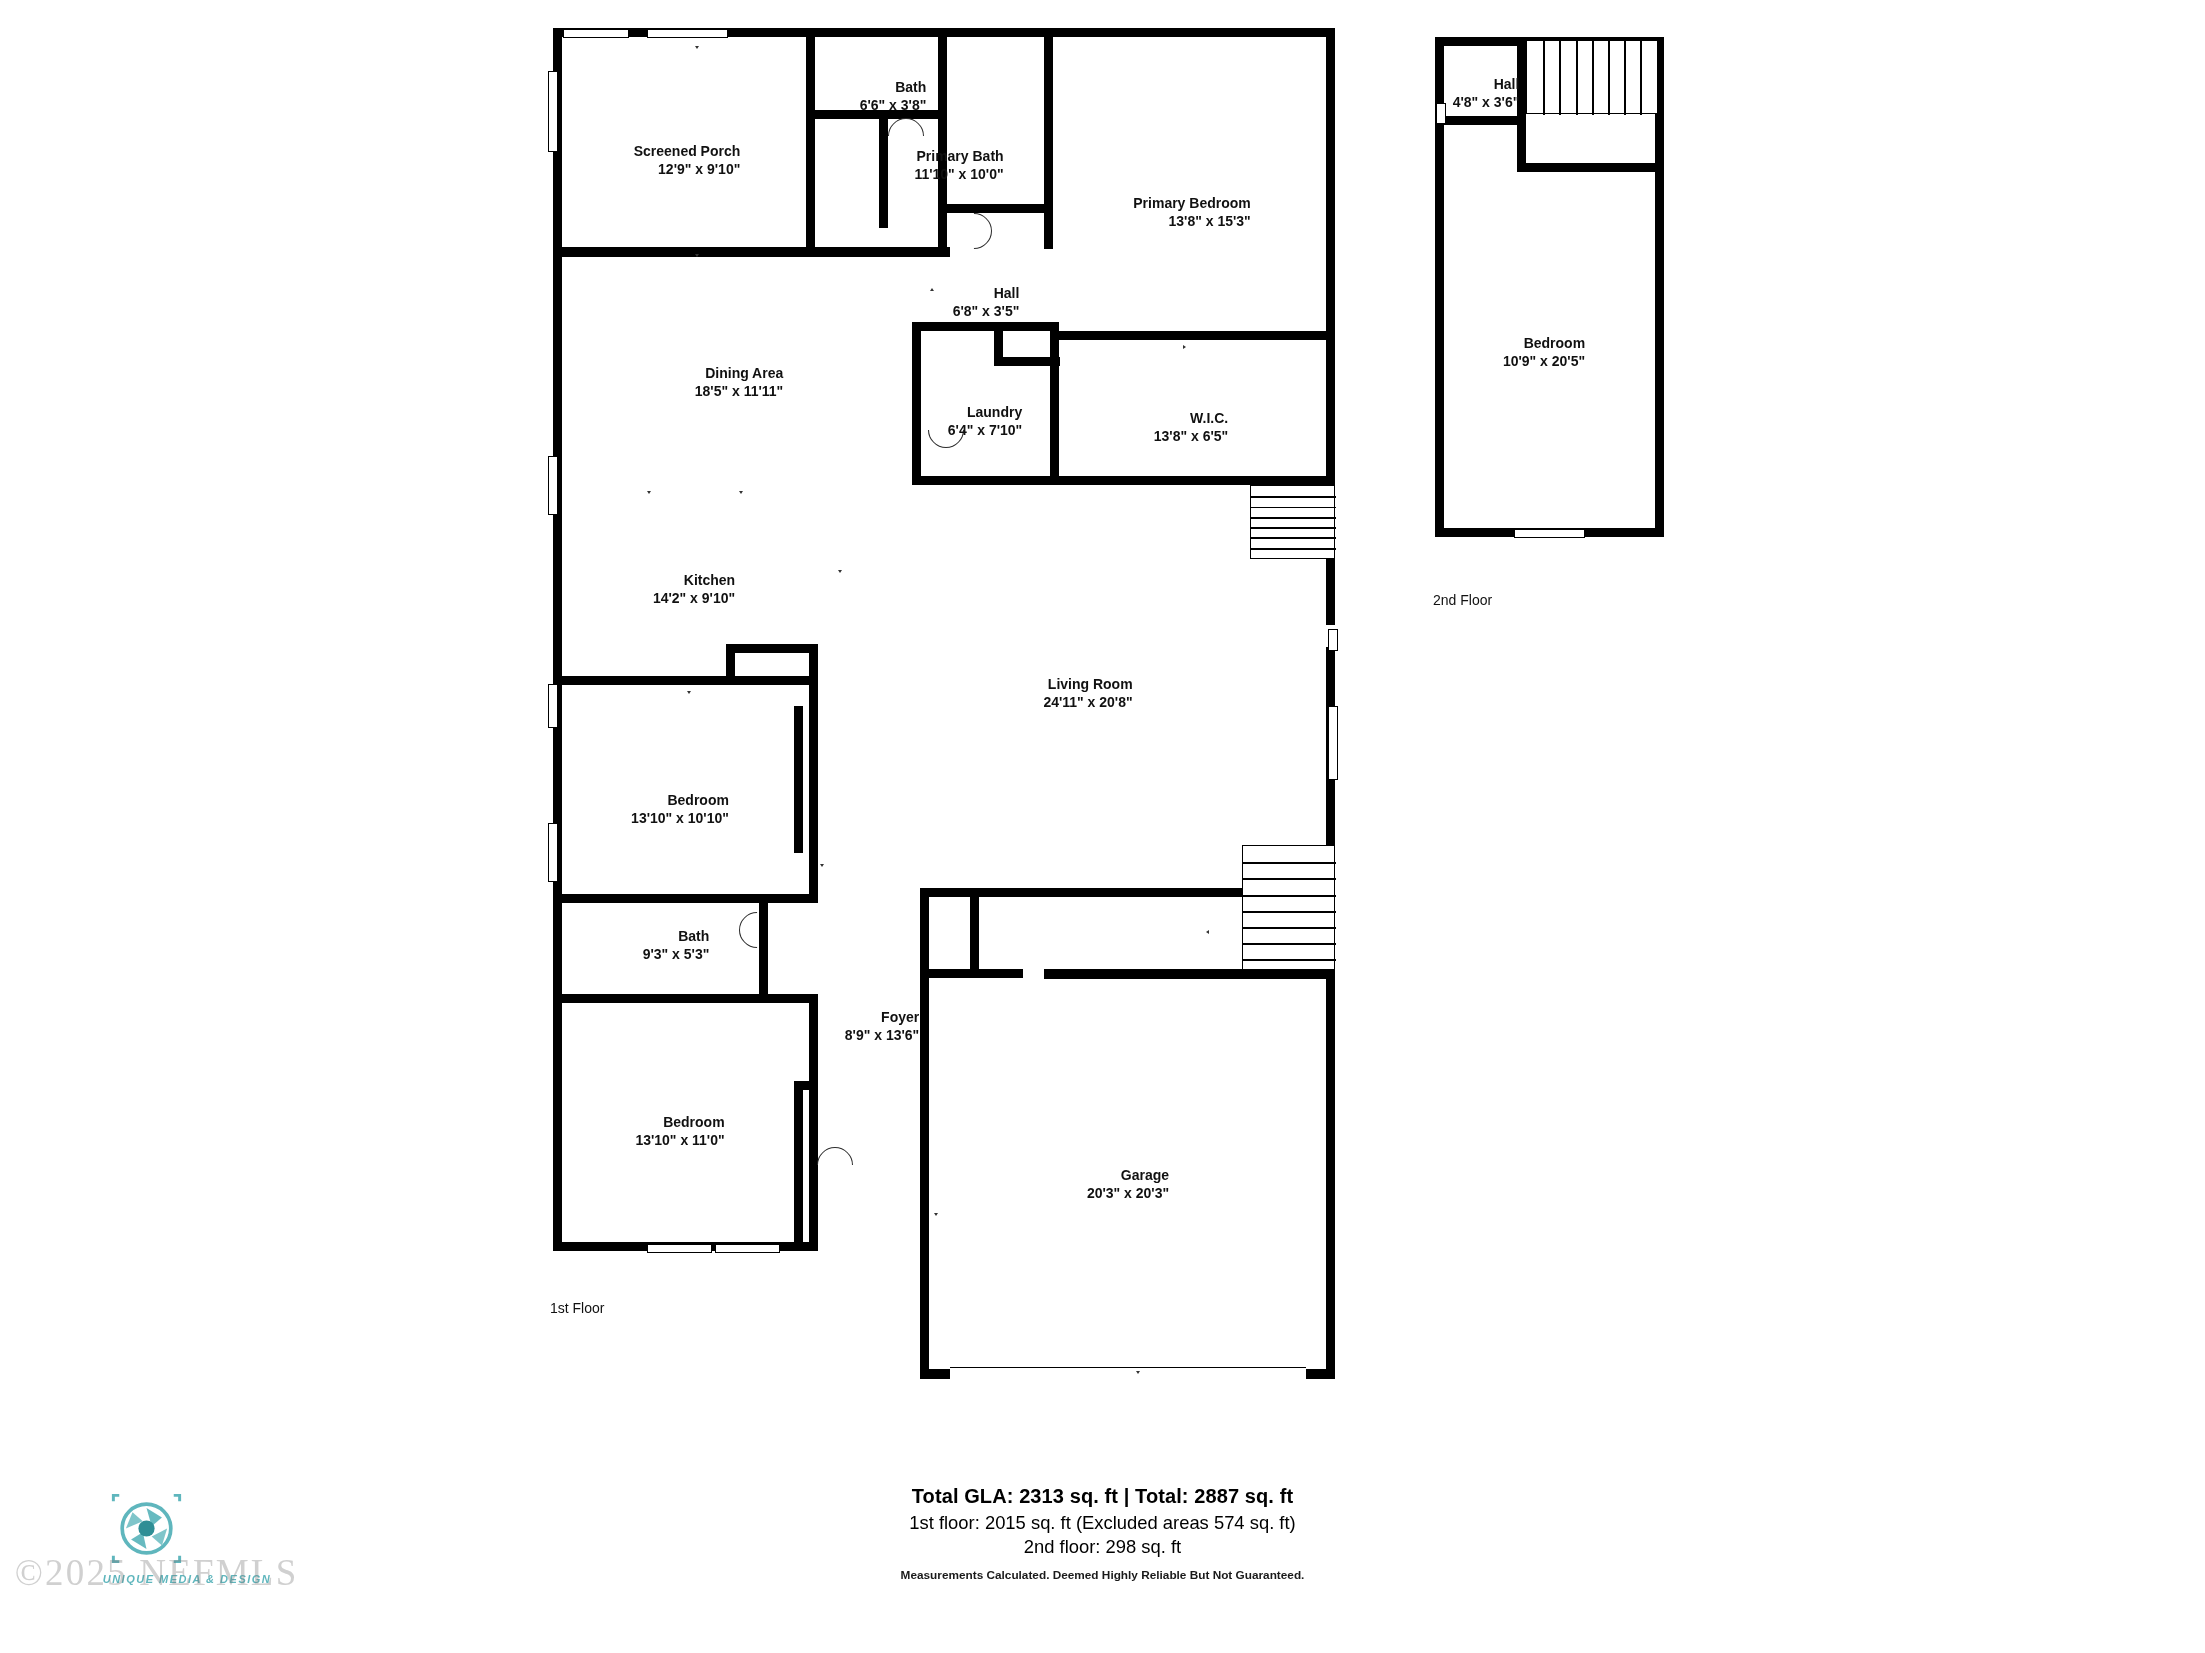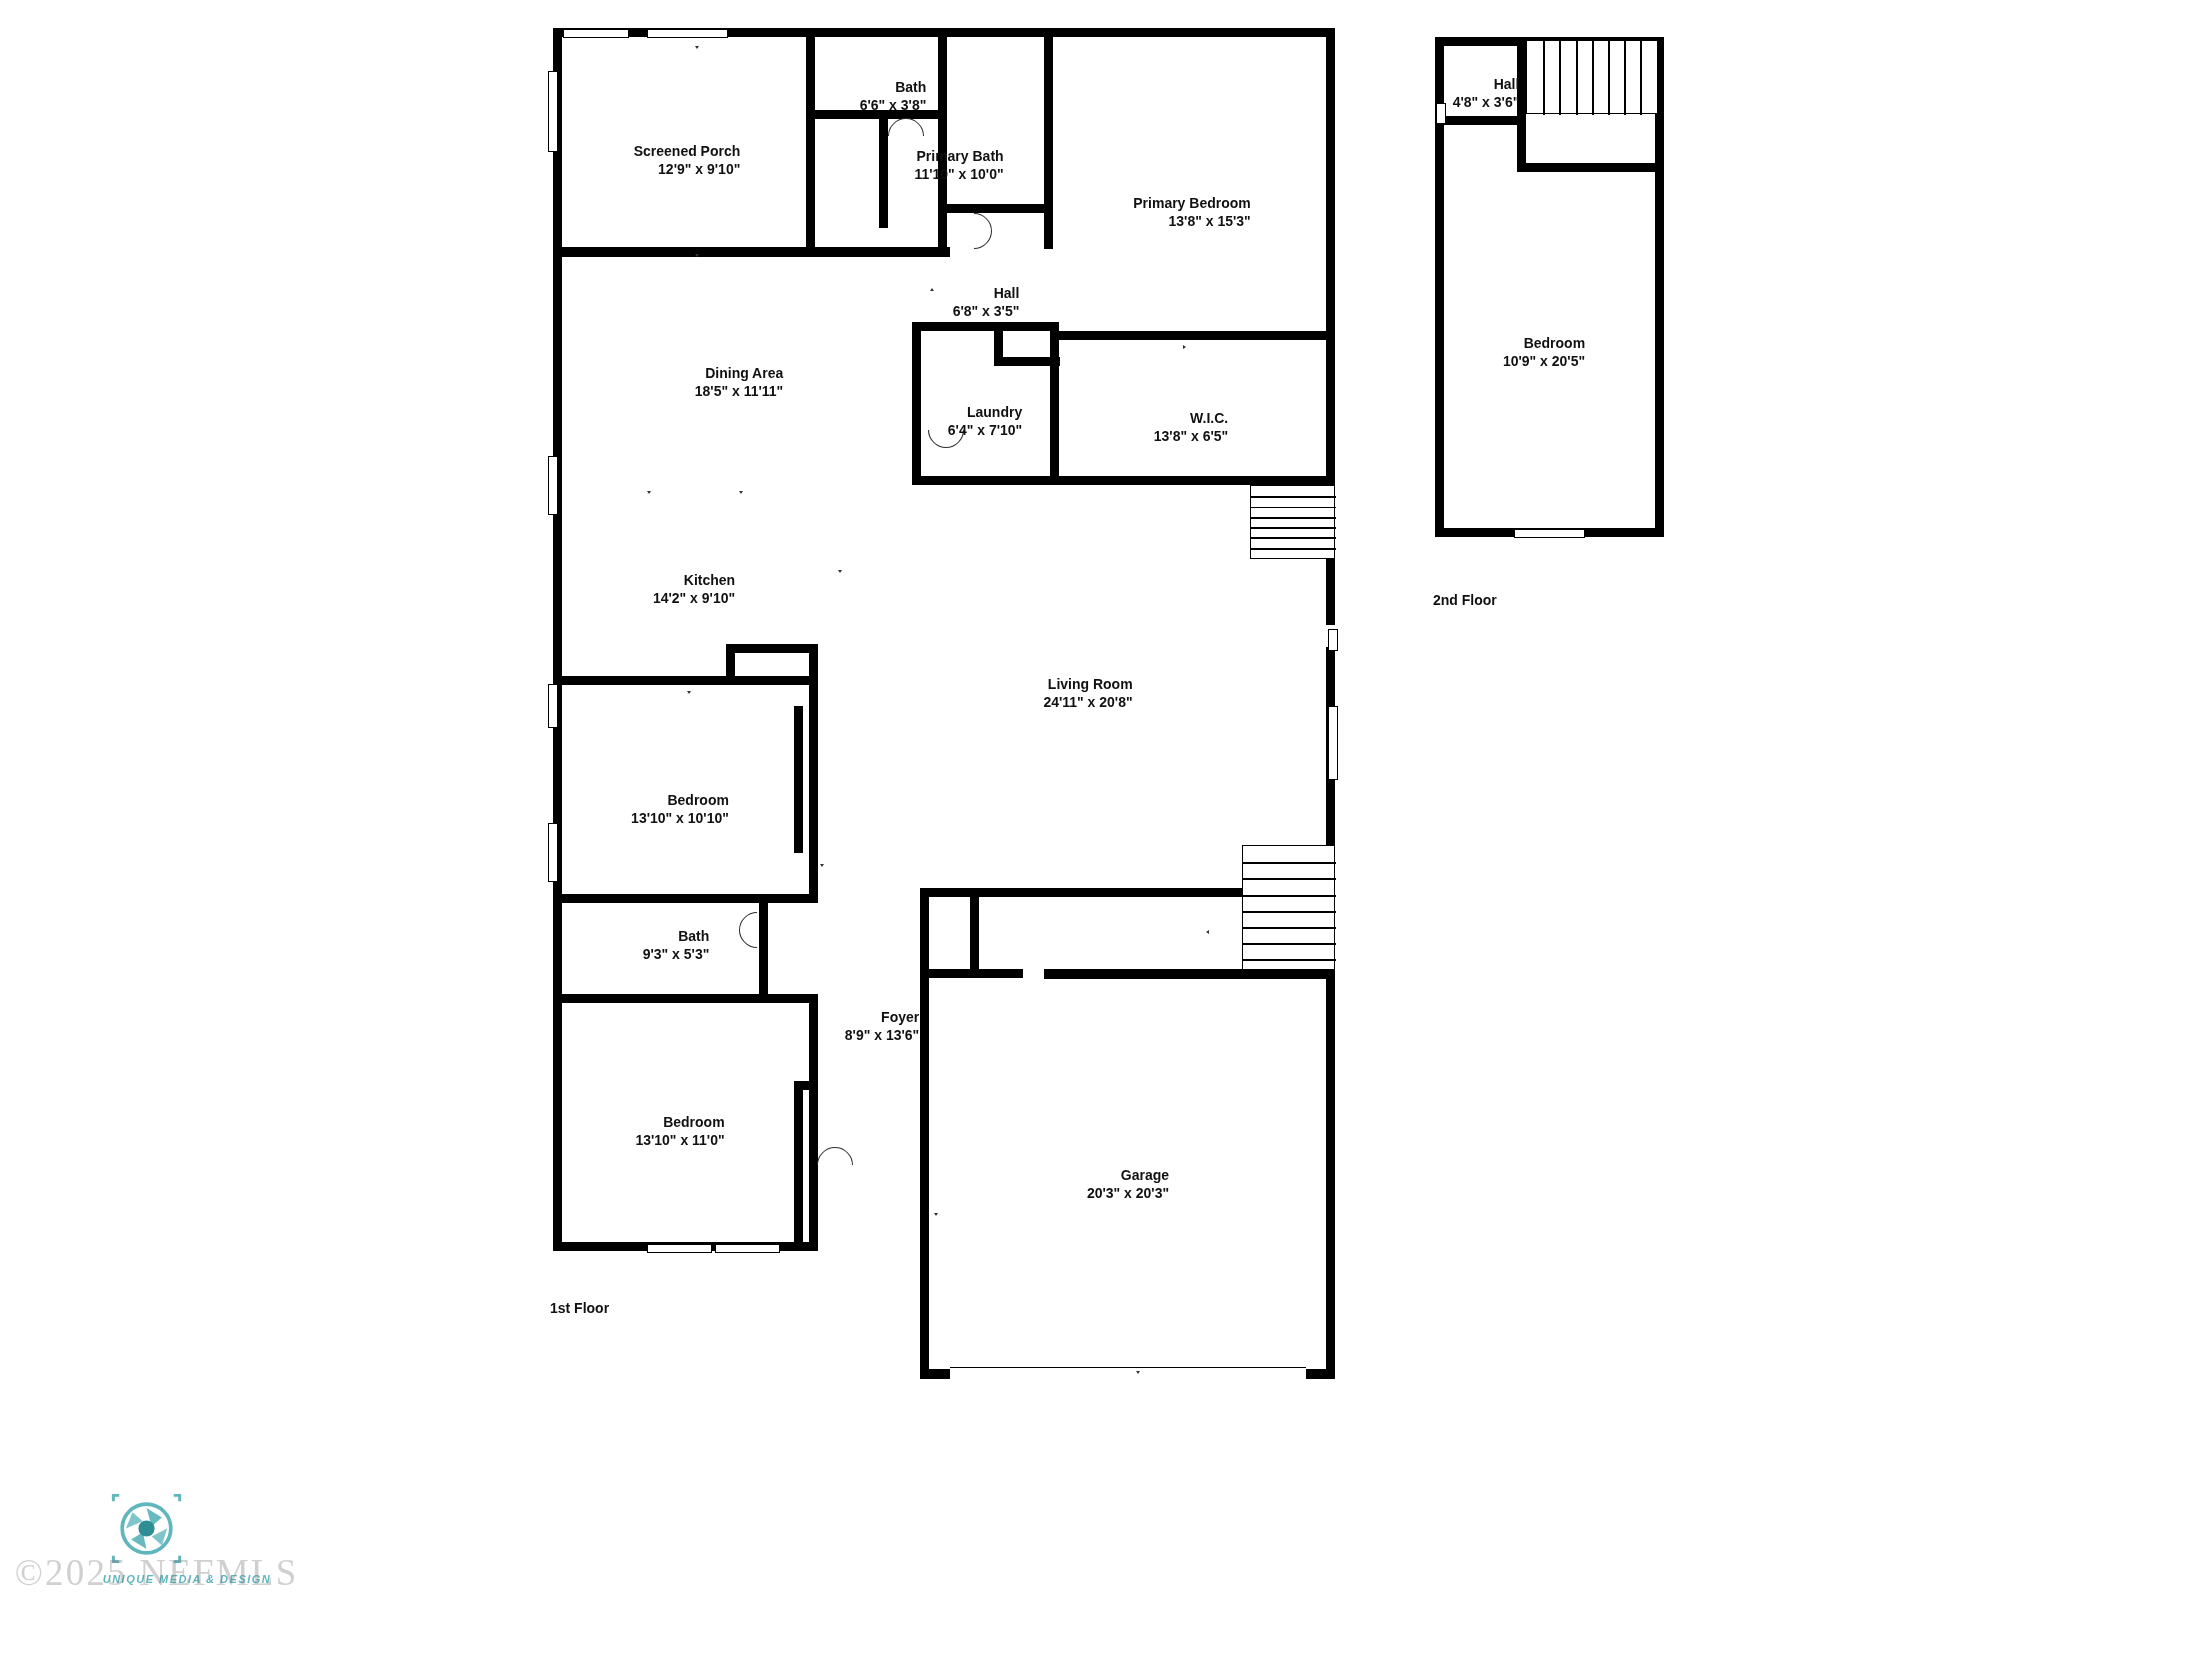--- a/index.html
+++ b/index.html
@@ -38,21 +38,21 @@
     font-size: 14px;
     display: block;
   }
   .room-label .dims {
     font-size: 14px;
     display: block;
   }
   .floor-label {
     position: absolute;
     font-size: 14px;
-    font-weight: bold;
+    font-weight: normal;
     color: #111111;
     white-space: nowrap;
   }
   .door-arc {
     position: absolute;
     border: 1.1px solid #2b2b2b;
     border-radius: 50%;
     border-right-color: transparent;
     border-bottom-color: transparent;
   }
@@ -387,20 +387,26 @@
     </div>
 
     <div class="room-label" style="left:1544px; top:335px;">
       <span class="name">Bedroom</span>
       <span class="dims">10'9" x 20'5"</span>
     </div>
 
     <div class="floor-label" style="left:1433px; top:592px;">2nd Floor</div>
   </div>
 
+  <div id="summary">
+    <div class="line1">Total GLA: 2313 sq. ft | Total: 2887 sq. ft</div>
+    <div class="line2">1st floor: 2015 sq. ft (Excluded areas 574 sq. ft)</div>
+    <div class="line3">2nd floor: 298 sq. ft</div>
+    <div class="line4">Measurements Calculated. Deemed Highly Reliable But Not Guaranteed.</div>
+  </div>
 
   <div id="logo">
     <div class="mark">
       <svg viewBox="0 0 110 110" width="81" height="81" aria-hidden="true">
         <g fill="none" stroke="#5fb6bd" stroke-width="4">
           <path d="M10 18 L10 10 L18 10"></path>
           <path d="M92 10 L100 10 L100 18"></path>
           <path d="M10 92 L10 100 L18 100"></path>
           <path d="M92 100 L100 100 L100 92"></path>
         </g>

